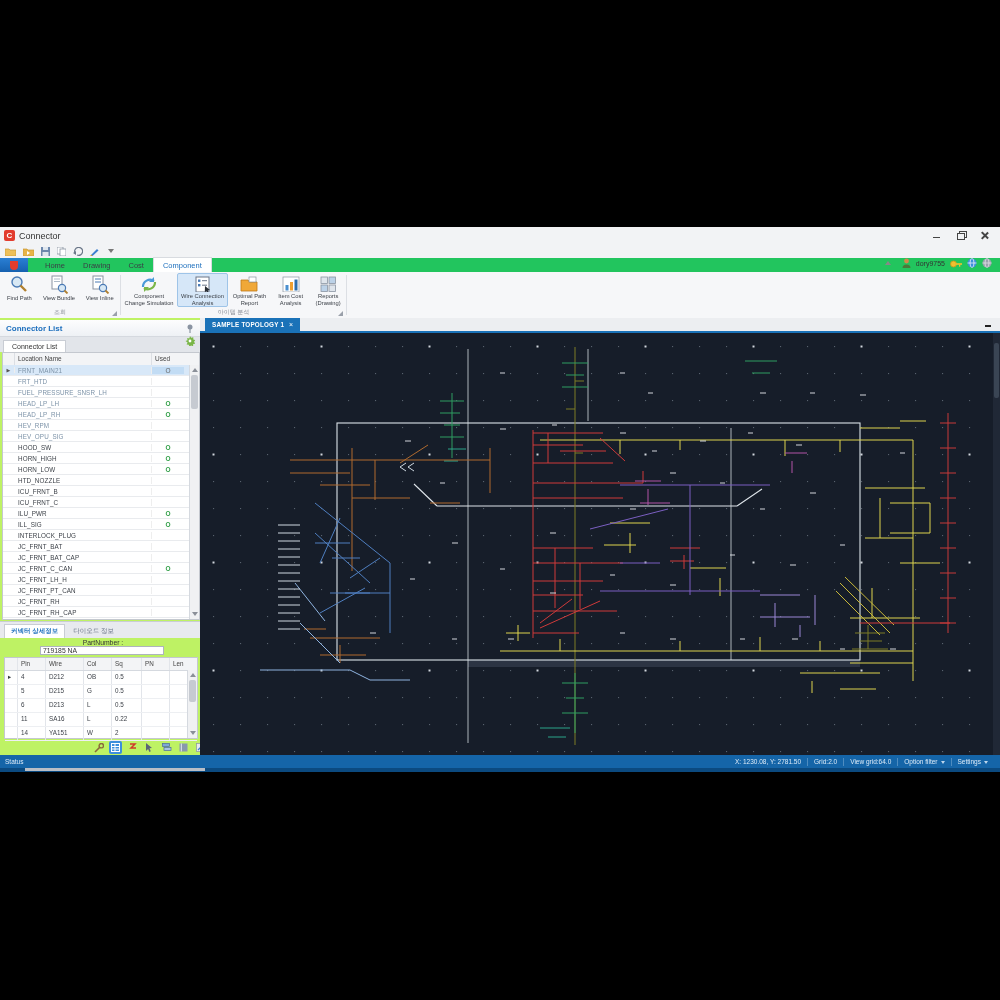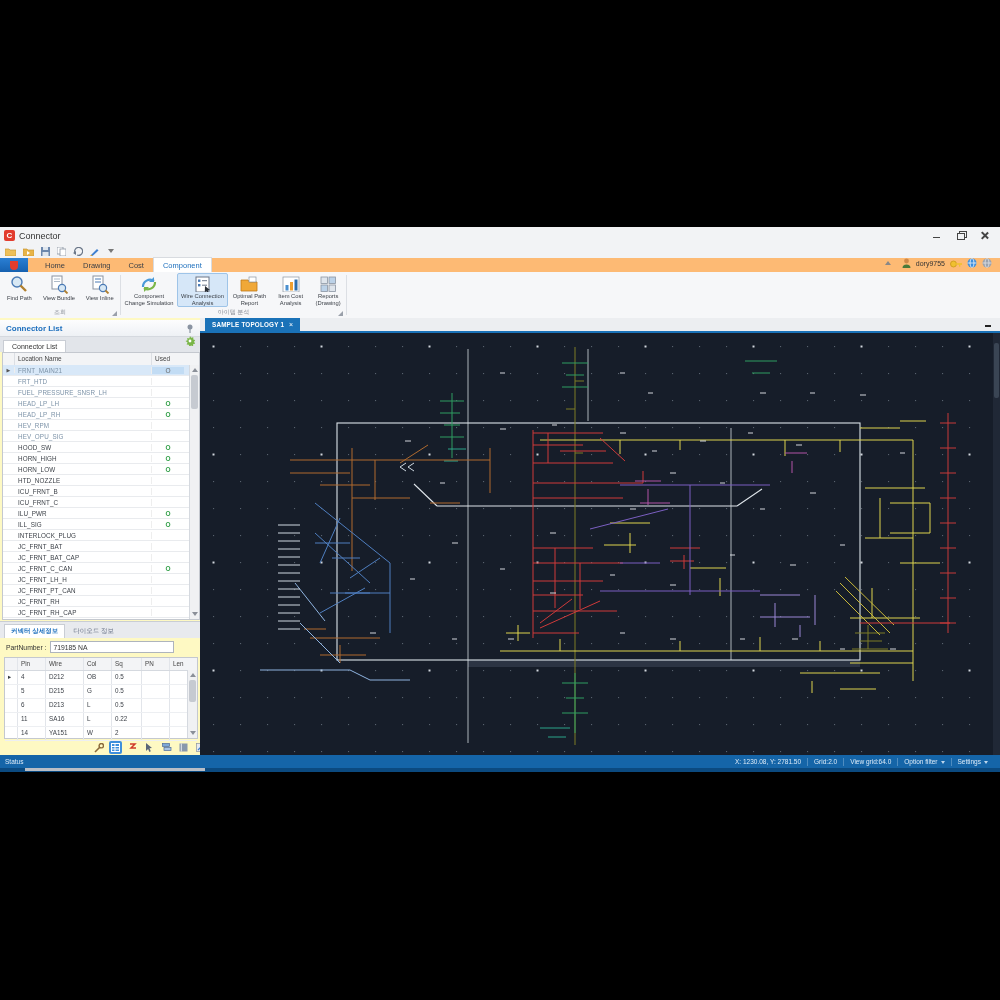--- a/index.html
+++ b/index.html
@@ -18,21 +18,21 @@
   .wc-rst::before{content:"";position:absolute;left:3px;top:0px;width:6px;height:5px;border:1px solid #444;}
   .wc-cls::before,.wc-cls::after{content:"";position:absolute;left:4px;top:0;width:1.5px;height:9px;background:#444;}
   .wc-cls::before{transform:rotate(45deg);} .wc-cls::after{transform:rotate(-45deg);}
 
   
   .qat{position:absolute;left:0;top:17px;width:1000px;height:14px;background:#f2f3f5;display:flex;align-items:center;gap:7px;padding-left:5px;}
   .qat svg{display:block;}
   .caret{width:0;height:0;border-left:3px solid transparent;border-right:3px solid transparent;border-top:4px solid #777;margin-left:2px;}
 
   
-  .tabrow{position:absolute;left:0;top:31px;width:1000px;height:14px;background:#fdba74;display:flex;align-items:flex-end;}
+  .tabrow{position:absolute;left:0;top:31px;width:1000px;height:14px;background:#22c55e;display:flex;align-items:flex-end;}
   .appbtn{width:28px;height:14px;background:linear-gradient(#2a7fd4,#1661b0);display:flex;align-items:center;justify-content:center;}
   .shield{width:8px;height:9px;background:#e23c2e;border-radius:0 0 4px 4px;}
   .rtab{font-size:7.5px;color:#3a3f46;padding:3px 9px 2px;cursor:default;}
   .rtab.active{background:#fff;color:#1d6fbd;border:1px solid #d8dbe0;border-bottom:none;}
   .userarea{margin-left:auto;display:flex;align-items:center;gap:5px;padding-right:8px;}
   .username{font-size:7px;color:#333;}
   .chev-up{width:0;height:0;border-left:3px solid transparent;border-right:3px solid transparent;border-bottom:4px solid #888;margin-right:6px;}
 
   
   .ribbon{position:absolute;left:0;top:45px;width:1000px;height:46px;background:#f6f7f9;border-bottom:1px solid #d5d8dd;}
@@ -40,21 +40,21 @@
   .rgroup .glabel{position:absolute;bottom:1px;left:0;right:0;text-align:center;font-size:6px;color:#8a8f98;}
   .gsep{position:absolute;top:3px;bottom:3px;width:1px;background:#dcdfe4;}
   .launcher{position:absolute;bottom:2px;right:3px;width:0;height:0;border-left:5px solid transparent;border-bottom:5px solid #9aa0aa;}
   .rbuttons{display:flex;height:34px;margin-top:1px;}
   .rbtn{display:flex;flex-direction:column;align-items:center;justify-content:flex-start;padding-top:1px;cursor:default;border:1px solid transparent;}
   .rbtn .lbl{font-size:5.8px;line-height:6.4px;color:#3c4148;text-align:center;margin-top:1px;white-space:pre-line;}
   .rbtn.selected{background:#d6e7f8;border:1px solid #9ec4e8;border-radius:2px;}
   .rbtn svg{display:block;}
 
   
-  .panel{position:absolute;left:0;top:91px;width:200px;height:437px;background:#fef9c3;border-right:1px solid #701a75;}
+  .panel{position:absolute;left:0;top:91px;width:200px;height:437px;background:#bef264;border-right:1px solid #701a75;}
   .phead{position:absolute;left:0;top:2px;width:200px;height:16px;background:linear-gradient(#fdfdfe,#eef1f5);border-bottom:1px solid #d5d9df;display:flex;align-items:center;}
   .phead .t{font-size:8px;color:#1d6fbd;font-weight:bold;padding-left:6px;}
   .phead .pin{margin-left:auto;padding-right:6px;}
   .ptabs{position:absolute;left:0;top:19px;width:200px;height:15px;background:#e2e5ea;display:flex;align-items:flex-end;}
   .ptab{font-size:7px;color:#333;background:#fff;border:1px solid #c9cdd4;border-bottom:none;padding:2px 8px 2px;margin-left:3px;}
   .ptools{margin-left:auto;padding:0 5px 2px 0;}
 
   .grid{position:absolute;left:2px;top:34px;width:196px;height:266px;background:#fff;border:1px solid #c4c8cf;}
   .ghead{display:flex;height:12px;background:#f3f4f6;border-bottom:1px solid #d5d9df;font-size:6.5px;color:#444;}
   .ghead .m{width:11px;border-right:1px solid #dcdfe4;}
@@ -70,21 +70,21 @@
   .crow.sel{background:#d8e8f8;}
   .crow.sel .cused{background:#c2dcf4;}
   .vscroll{position:absolute;right:0;top:12px;width:9px;bottom:0;background:#f0f1f3;border-left:1px solid #d5d9df;}
   .vthumb{position:absolute;left:1px;top:10px;width:7px;height:34px;background:#c6cad1;border-radius:2px;}
   .sarrow{position:absolute;left:2px;width:0;height:0;border-left:3px solid transparent;border-right:3px solid transparent;}
   .sarrow.up{top:3px;border-bottom:4px solid #8a8f98;} .sarrow.down{bottom:3px;border-top:4px solid #8a8f98;}
 
   .dtabs{position:absolute;left:0;top:303px;width:200px;height:16px;border-top:1px solid #c9cdd4;background:#e8eaee;display:flex;align-items:flex-end;gap:2px;padding-left:4px;}
   .dtab{font-size:6.5px;padding:2px 6px;color:#667085;}
   .dtab.active{background:#fff;border:1px solid #c9cdd4;border-bottom:none;color:#1d6fbd;font-weight:bold;}
-  .partrow{position:absolute;left:0;top:321px;width:200px;height:16px;display:flex;align-items:center;}
+  .partrow{position:absolute;left:0;top:321px;width:200px;height:16px;display:flex;align-items:center;flex-direction:column;}
   .partrow .pl{font-size:6.8px;color:#333;padding-left:6px;}
   .partrow input{margin-left:4px;width:118px;height:10px;border:1px solid #aeb4bd;background:#fff;font-size:6.8px;font-family:"Liberation Sans",sans-serif;color:#333;padding:0 2px;}
 
   .pingrid{position:absolute;left:4px;top:339px;width:192px;height:80px;background:#fff;border:1px solid #c4c8cf;font-size:6.3px;}
   .pghead{display:flex;height:12px;background:#f3f4f6;border-bottom:1px solid #d5d9df;color:#444;}
   .pghead span,.prow span{padding:2px 0 0 3px;border-right:1px solid #e2e5ea;overflow:hidden;}
   .pg-m{width:9px;} .pg-c0{width:24px;} .pg-c1{width:34px;} .pg-c2{width:24px;} .pg-c3{width:26px;} .pg-c4{width:24px;} .pg-c5{width:24px;border-right:none!important;}
   .prow{display:flex;height:13px;border-bottom:1px solid #edeff2;color:#3a3f46;}
   .pvscroll{position:absolute;right:0;top:12px;width:9px;bottom:0;background:#f0f1f3;border-left:1px solid #d5d9df;}
 

